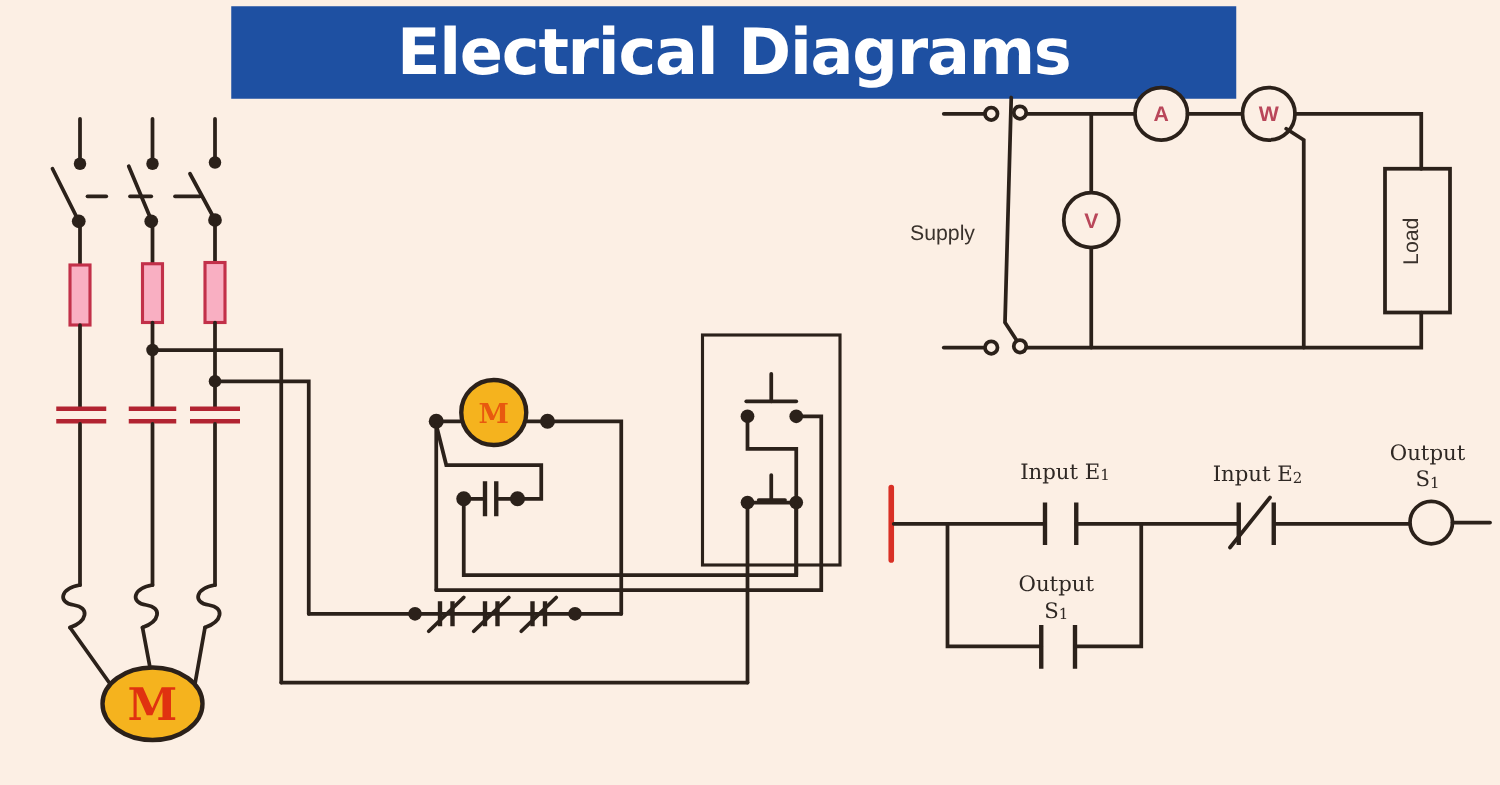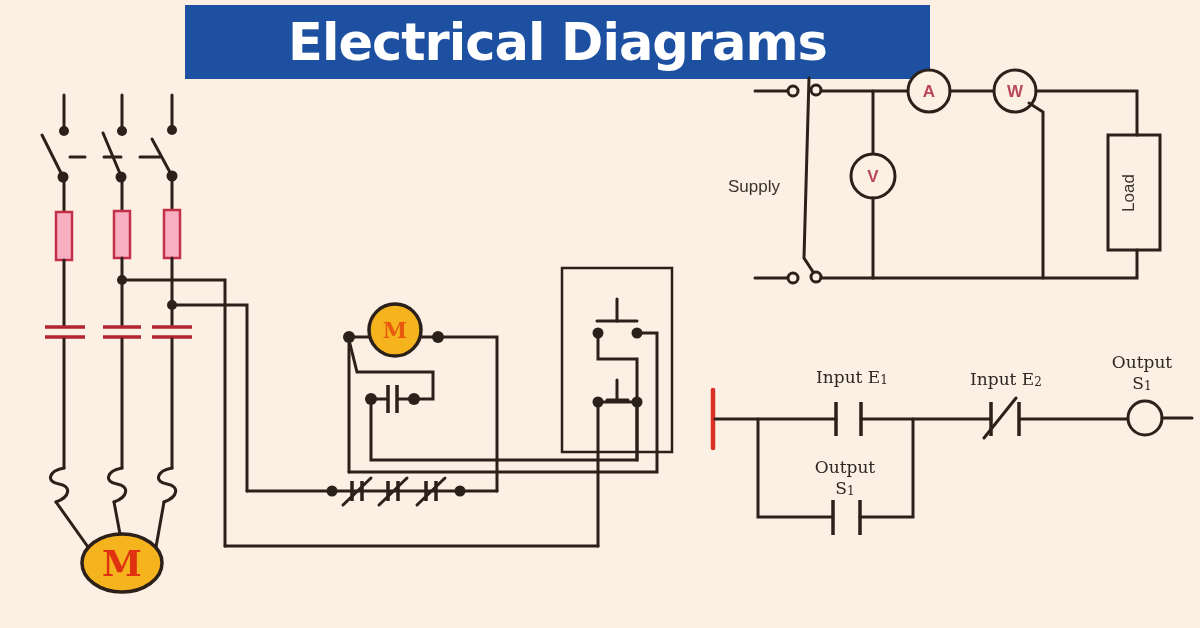--- a/index.html
+++ b/index.html
@@ -1,21 +1,21 @@
 <!DOCTYPE html>
 <html><head>
 <meta charset="utf-8">
 <style>
   html,body{margin:0;padding:0;}
   body{
     width:1200px;height:628px;position:relative;overflow:hidden;
     background:#fcefe4;font-family:"Liberation Sans",sans-serif;
   }
   .banner{
-    position:absolute;left:185px;top:5px;width:745px;height:74px;
+    position:absolute;left:185px;top:5px;width:804px;height:74px;
     background:#1e50a2;display:flex;align-items:center;justify-content:center;
   }
   .banner h1{
     margin:0;color:#ffffff;font-family:"DejaVu Sans",sans-serif;
     font-size:51px;font-weight:800;letter-spacing:-1px;white-space:nowrap;
   }
   svg.scene{position:absolute;left:0;top:0;}
   .wire{stroke:#2b211a;stroke-width:3;fill:none;stroke-linecap:round;}
   .wire-thin{stroke:#2b211a;stroke-width:2.5;fill:none;}
   .dot{fill:#2b211a;stroke:none;}

